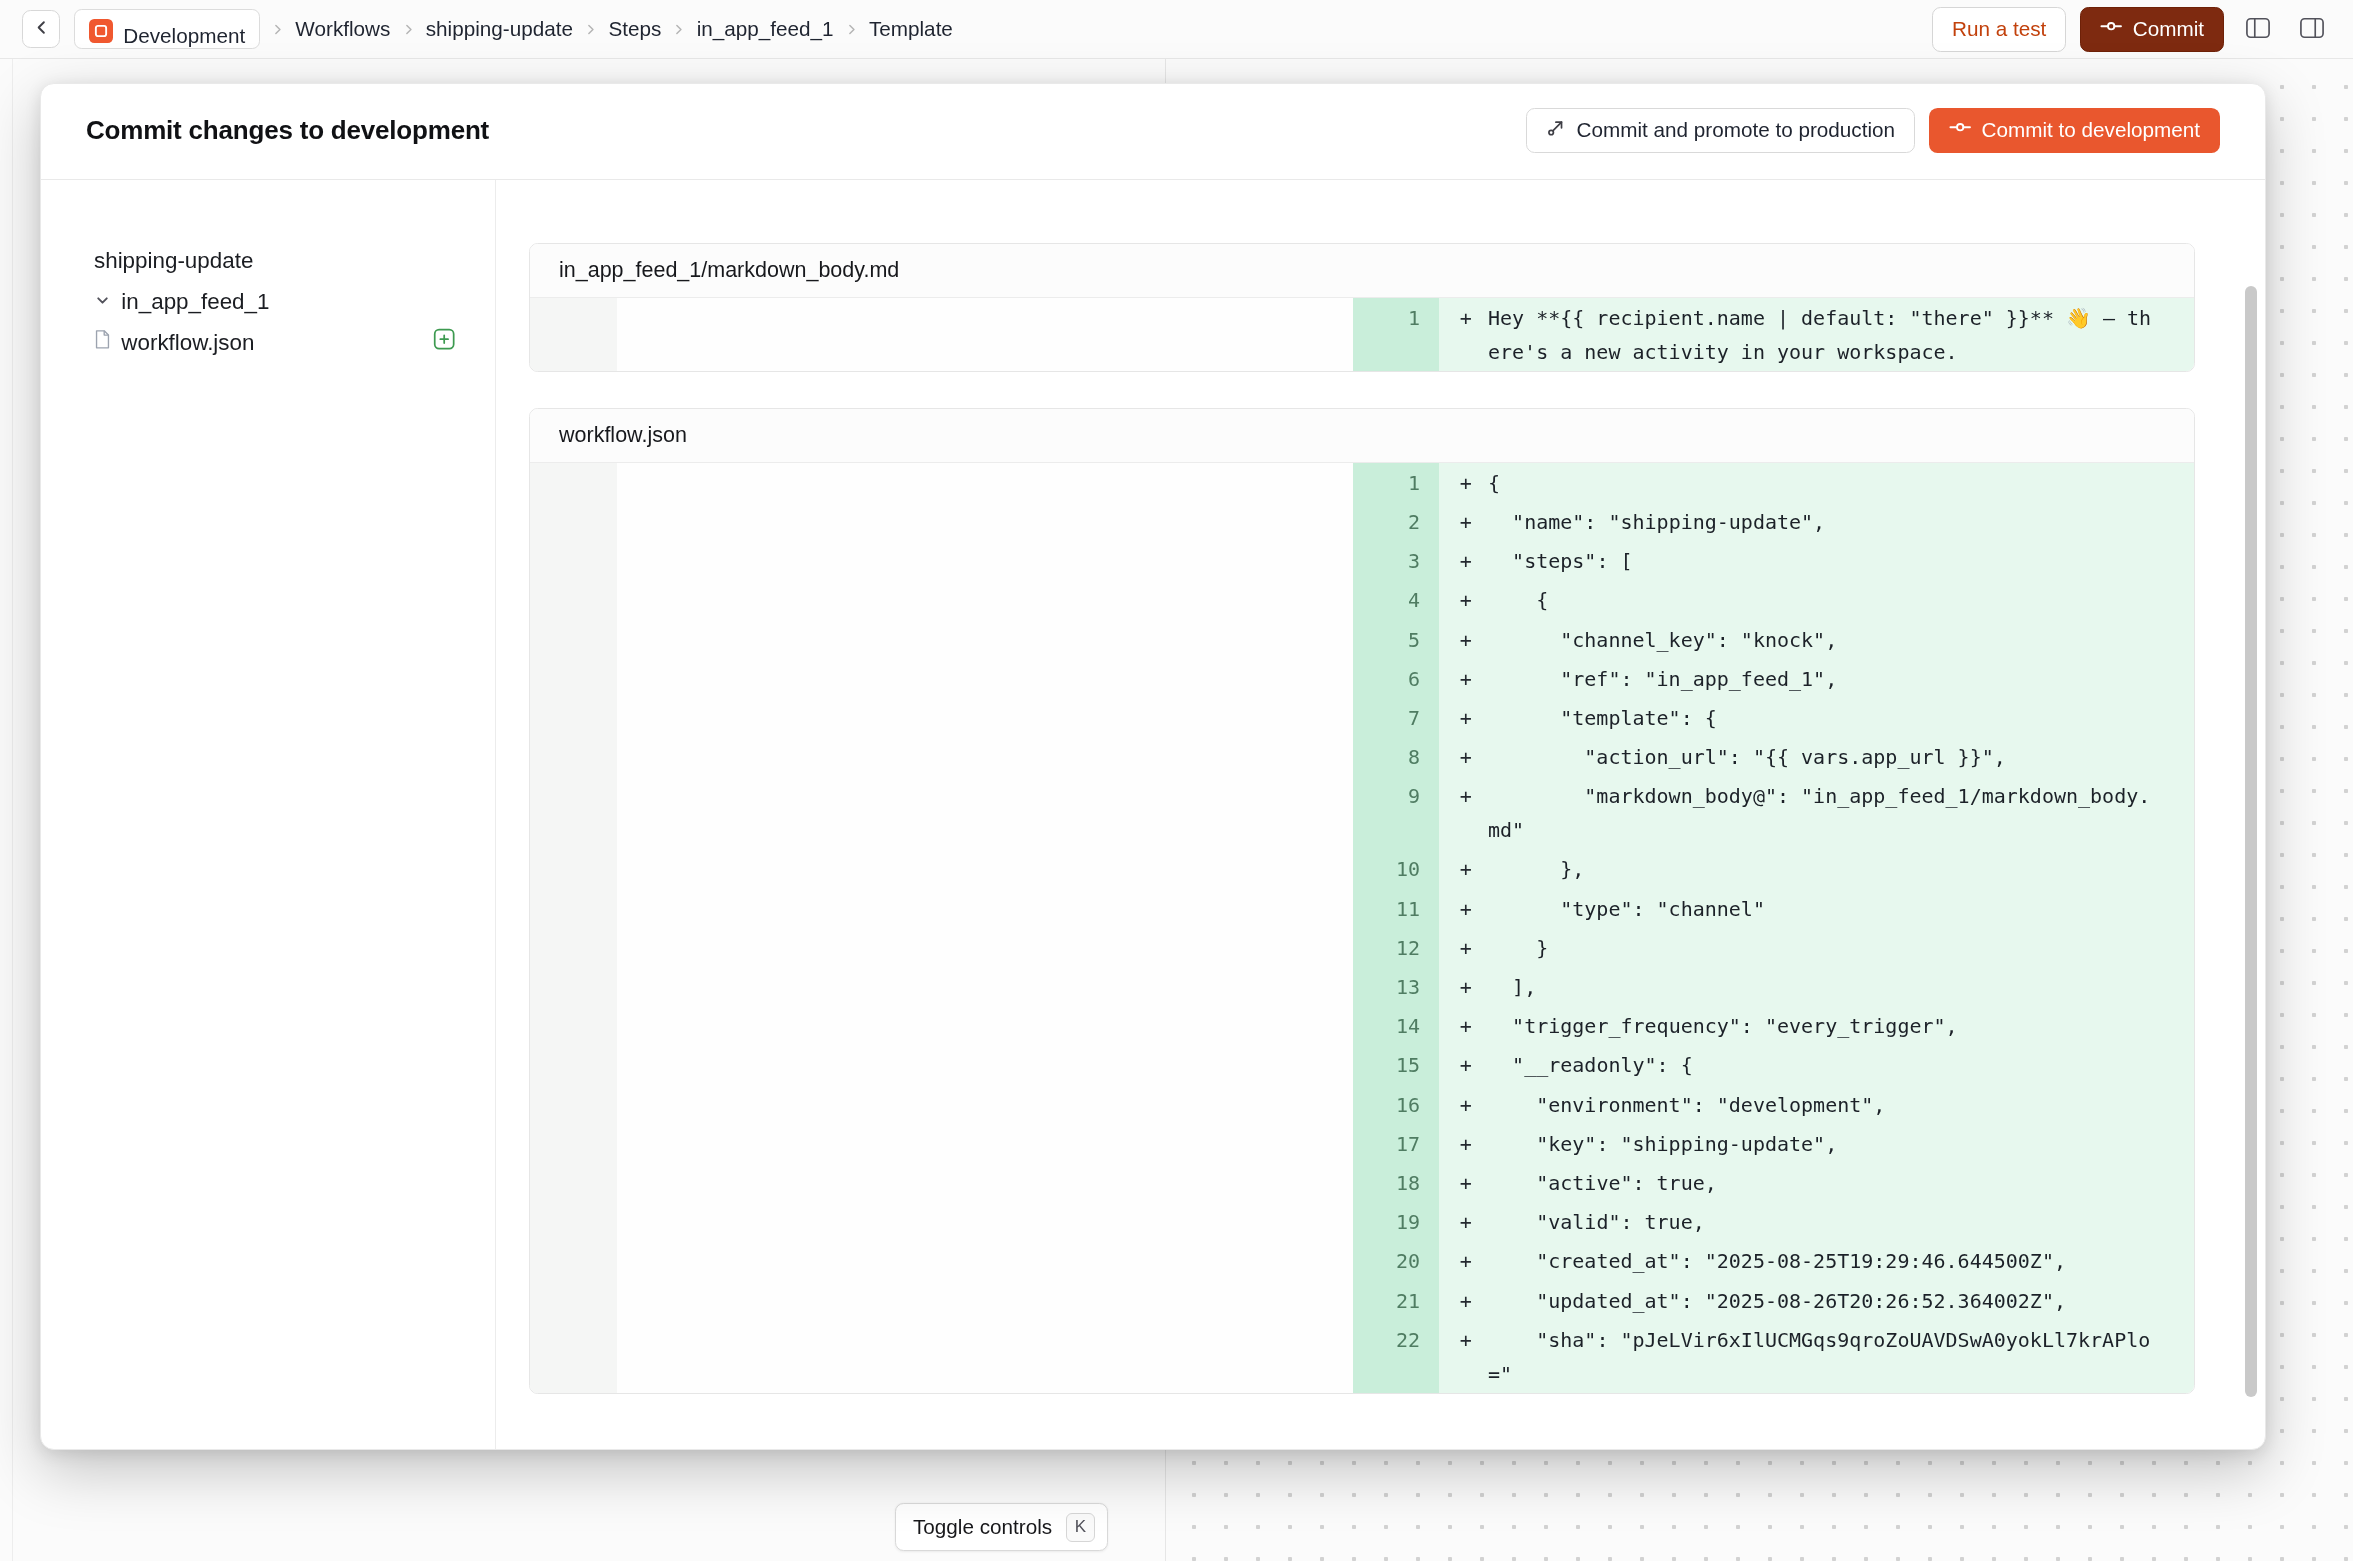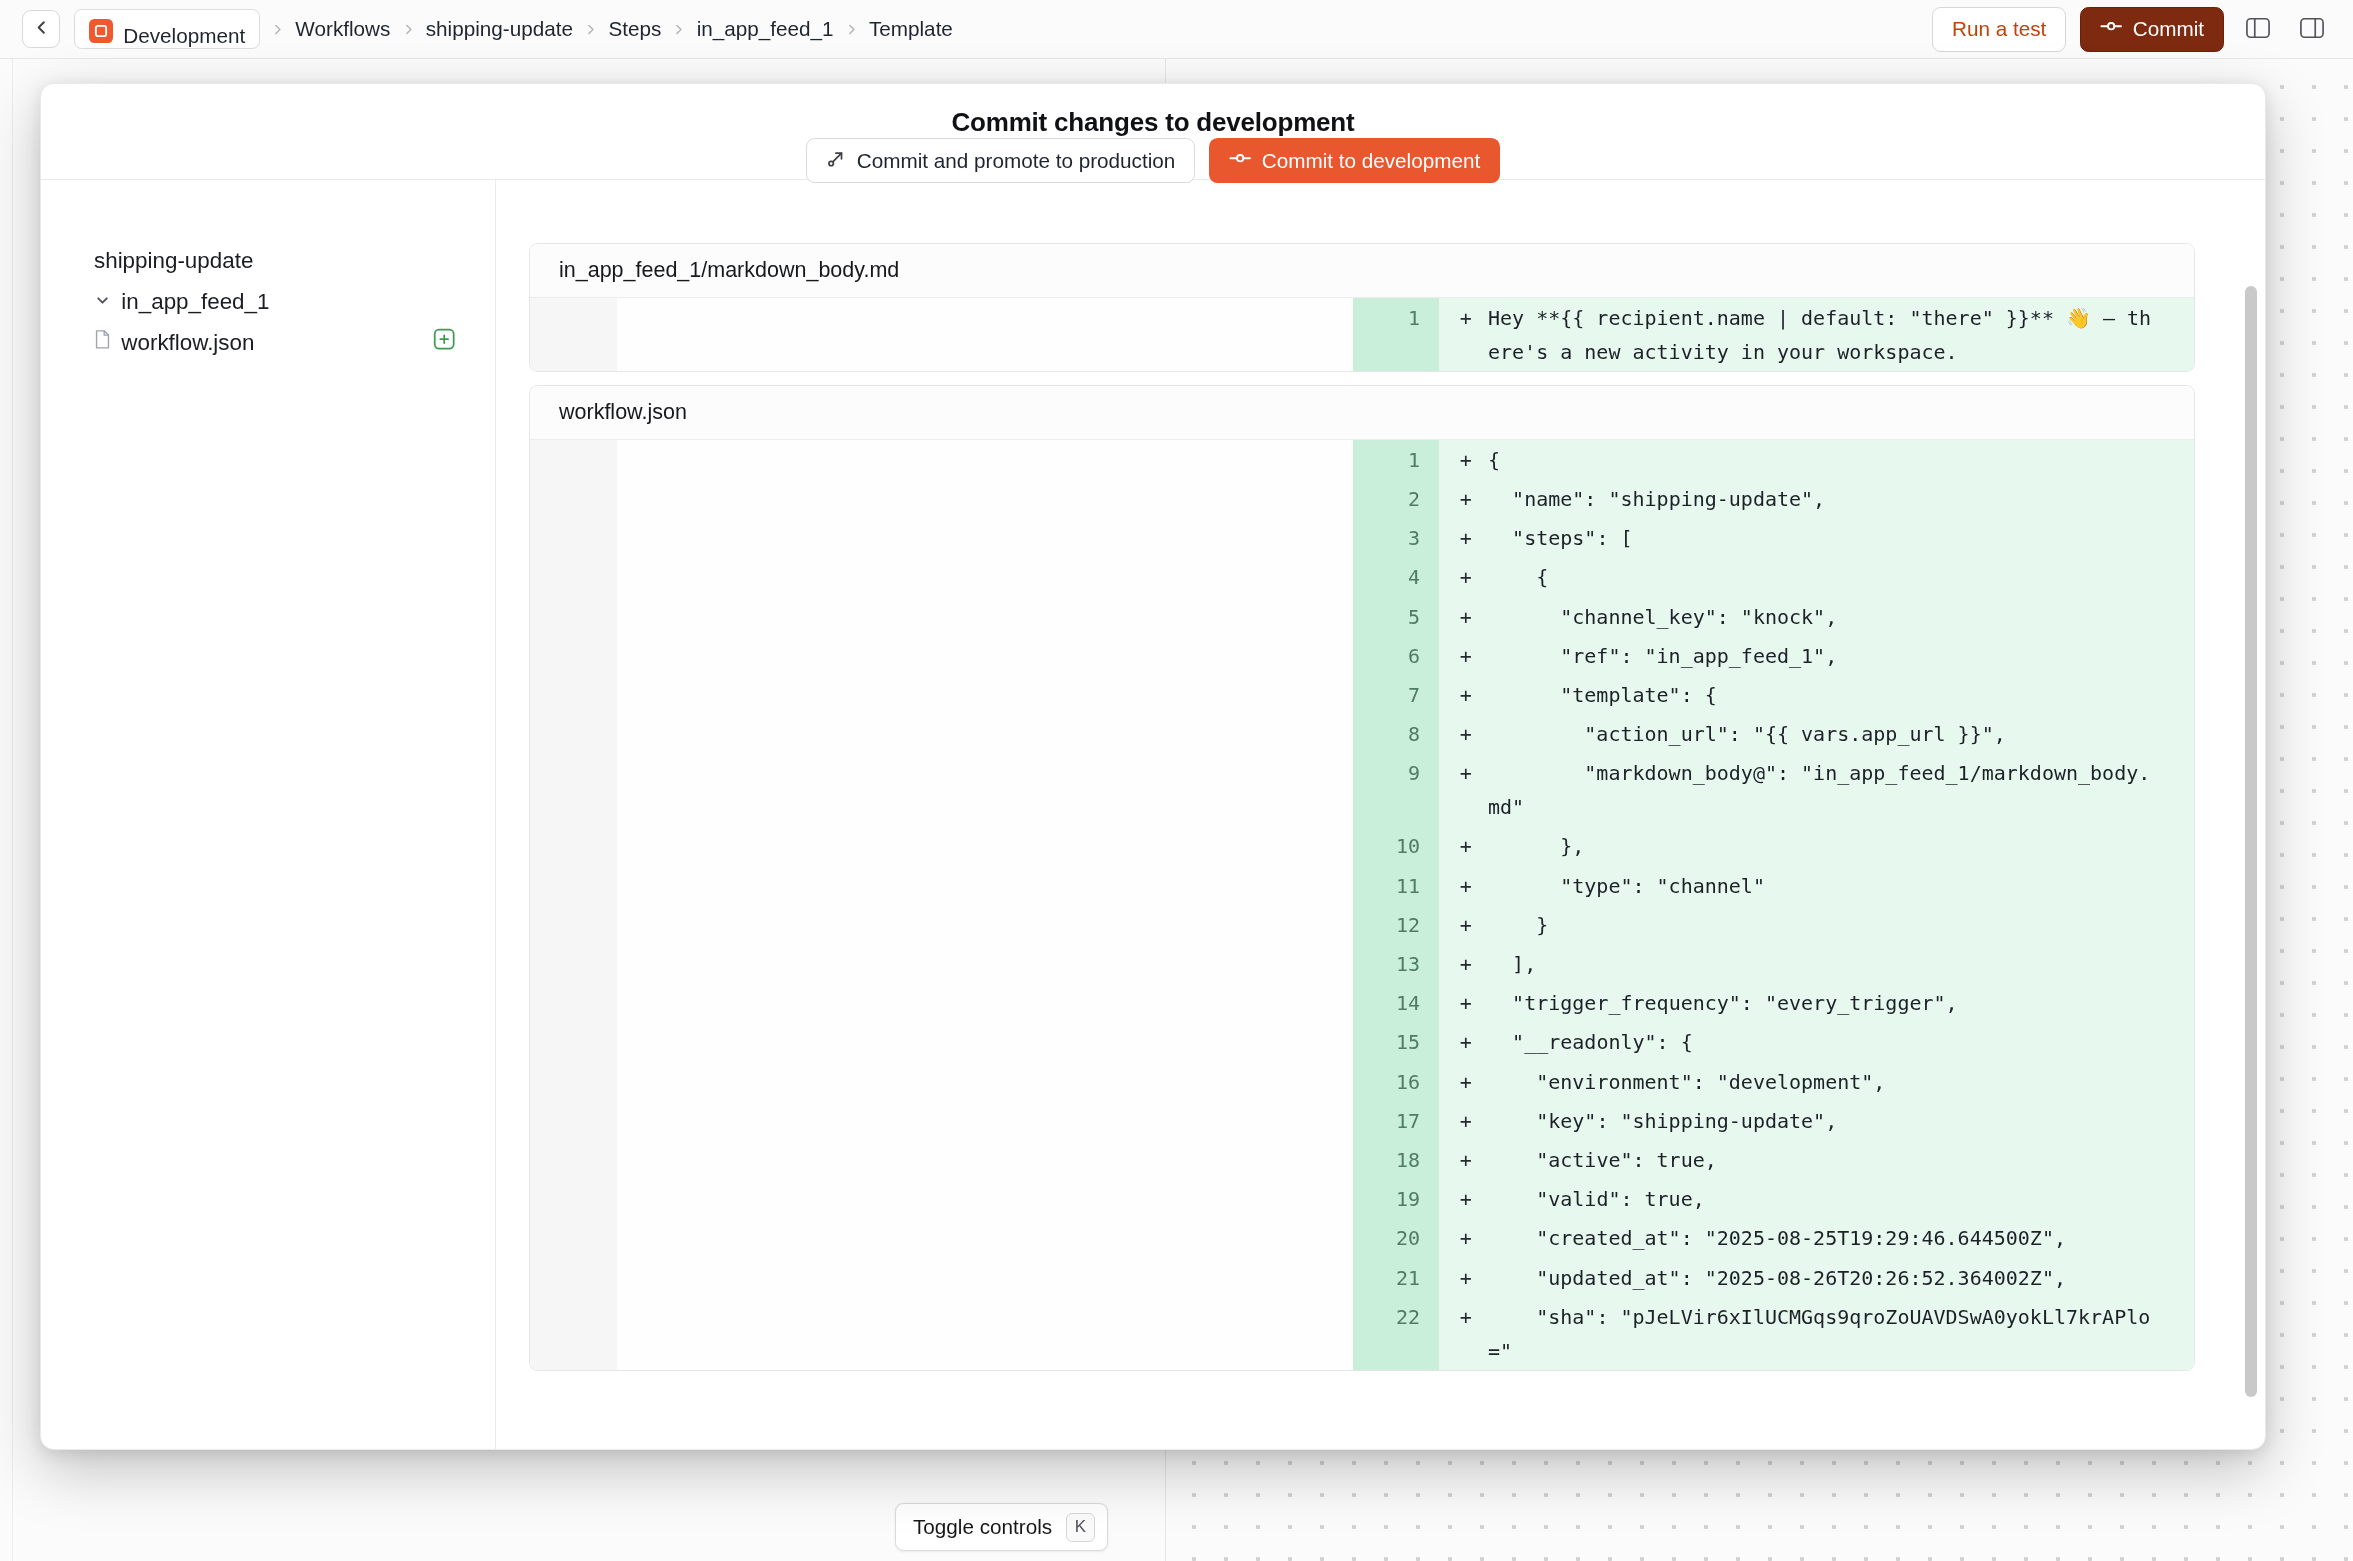--- a/index.html
+++ b/index.html
@@ -62,21 +62,21 @@
   }
 
   
   .modal {
     position: absolute; left: 40px; top: 83px; width: 2226px; height: 1367px;
     background: #fff; border-radius: 13.8px; border: 0.9px solid #e9e9e9;
     box-shadow: 0 20.7px 60px rgba(0,0,0,0.22), 0 3.4px 15.5px rgba(0,0,0,0.10);
     z-index: 10; overflow: hidden; display: flex; flex-direction: column;
   }
   .modal-header { padding: 23px 45px 26px 45px; border-bottom: 0.9px solid #e9e9e9; flex: none; }
-  .header-top { display: flex; align-items: center; justify-content: space-between; height: 46px; flex-direction: column; }
+  .header-top { display: flex; align-items: center; justify-content: space-between; height: 46px; }
   .modal-title { font-size: 26px; font-weight: 700; color: #101114; letter-spacing: -0.2px; }
   .header-actions { display: flex; align-items: center; gap: 13.8px; }
   .btn-promote { background: #fff; border-color: #d9d9d9; color: #1f2430; }
   .btn-commit-dev { background: var(--accent, #E9572E); color: #fff; }
   .message-row { display: flex; align-items: center; gap: 22.4px; margin-top: 15.5px; }
   .message-label { font-size: 22.4px; color: #3f3f46; flex: none; }
   .message-input {
     flex: 1; height: 46px; border: 1.7px solid #a7bdf8; border-radius: 8.6px;
     padding: 0 15.5px; font-size: 20.7px; color: #18181b; outline: none; background: #fff;
     font-family: "Liberation Sans", sans-serif;
@@ -91,21 +91,21 @@
     padding: 60px 40px 0 53px; font-size: 22.4px; color: #1b1d22;
   }
   .tree-row { display: flex; align-items: center; gap: 10.3px; height: 41px; cursor: pointer; }
   .tree-row .spacer { margin-left: auto; }
   .tree-indent-1 { padding-left: 22.4px; }
 
   
   .diff-panel { flex: 1; padding: 63px 0 0 33px; overflow: hidden; }
   .diff-card {
     width: 1666px; border: 0.9px solid #e6e6e6; border-radius: 8.6px;
-    overflow: hidden; margin-bottom: 13px; background: #fff;
+    overflow: hidden; margin-bottom: 36px; background: #fff;
   }
   .diff-card-header {
     height: 54px; display: flex; align-items: center; padding: 0 29px;
     border-bottom: 0.9px solid #ececec; background: #fcfcfc;
     font-size: 21.5px; color: #17181c;
   }
   .diff-row {
     display: flex; align-items: stretch;
     font-family: "DejaVu Sans Mono", monospace;
     font-size: 20px; line-height: 34px;

